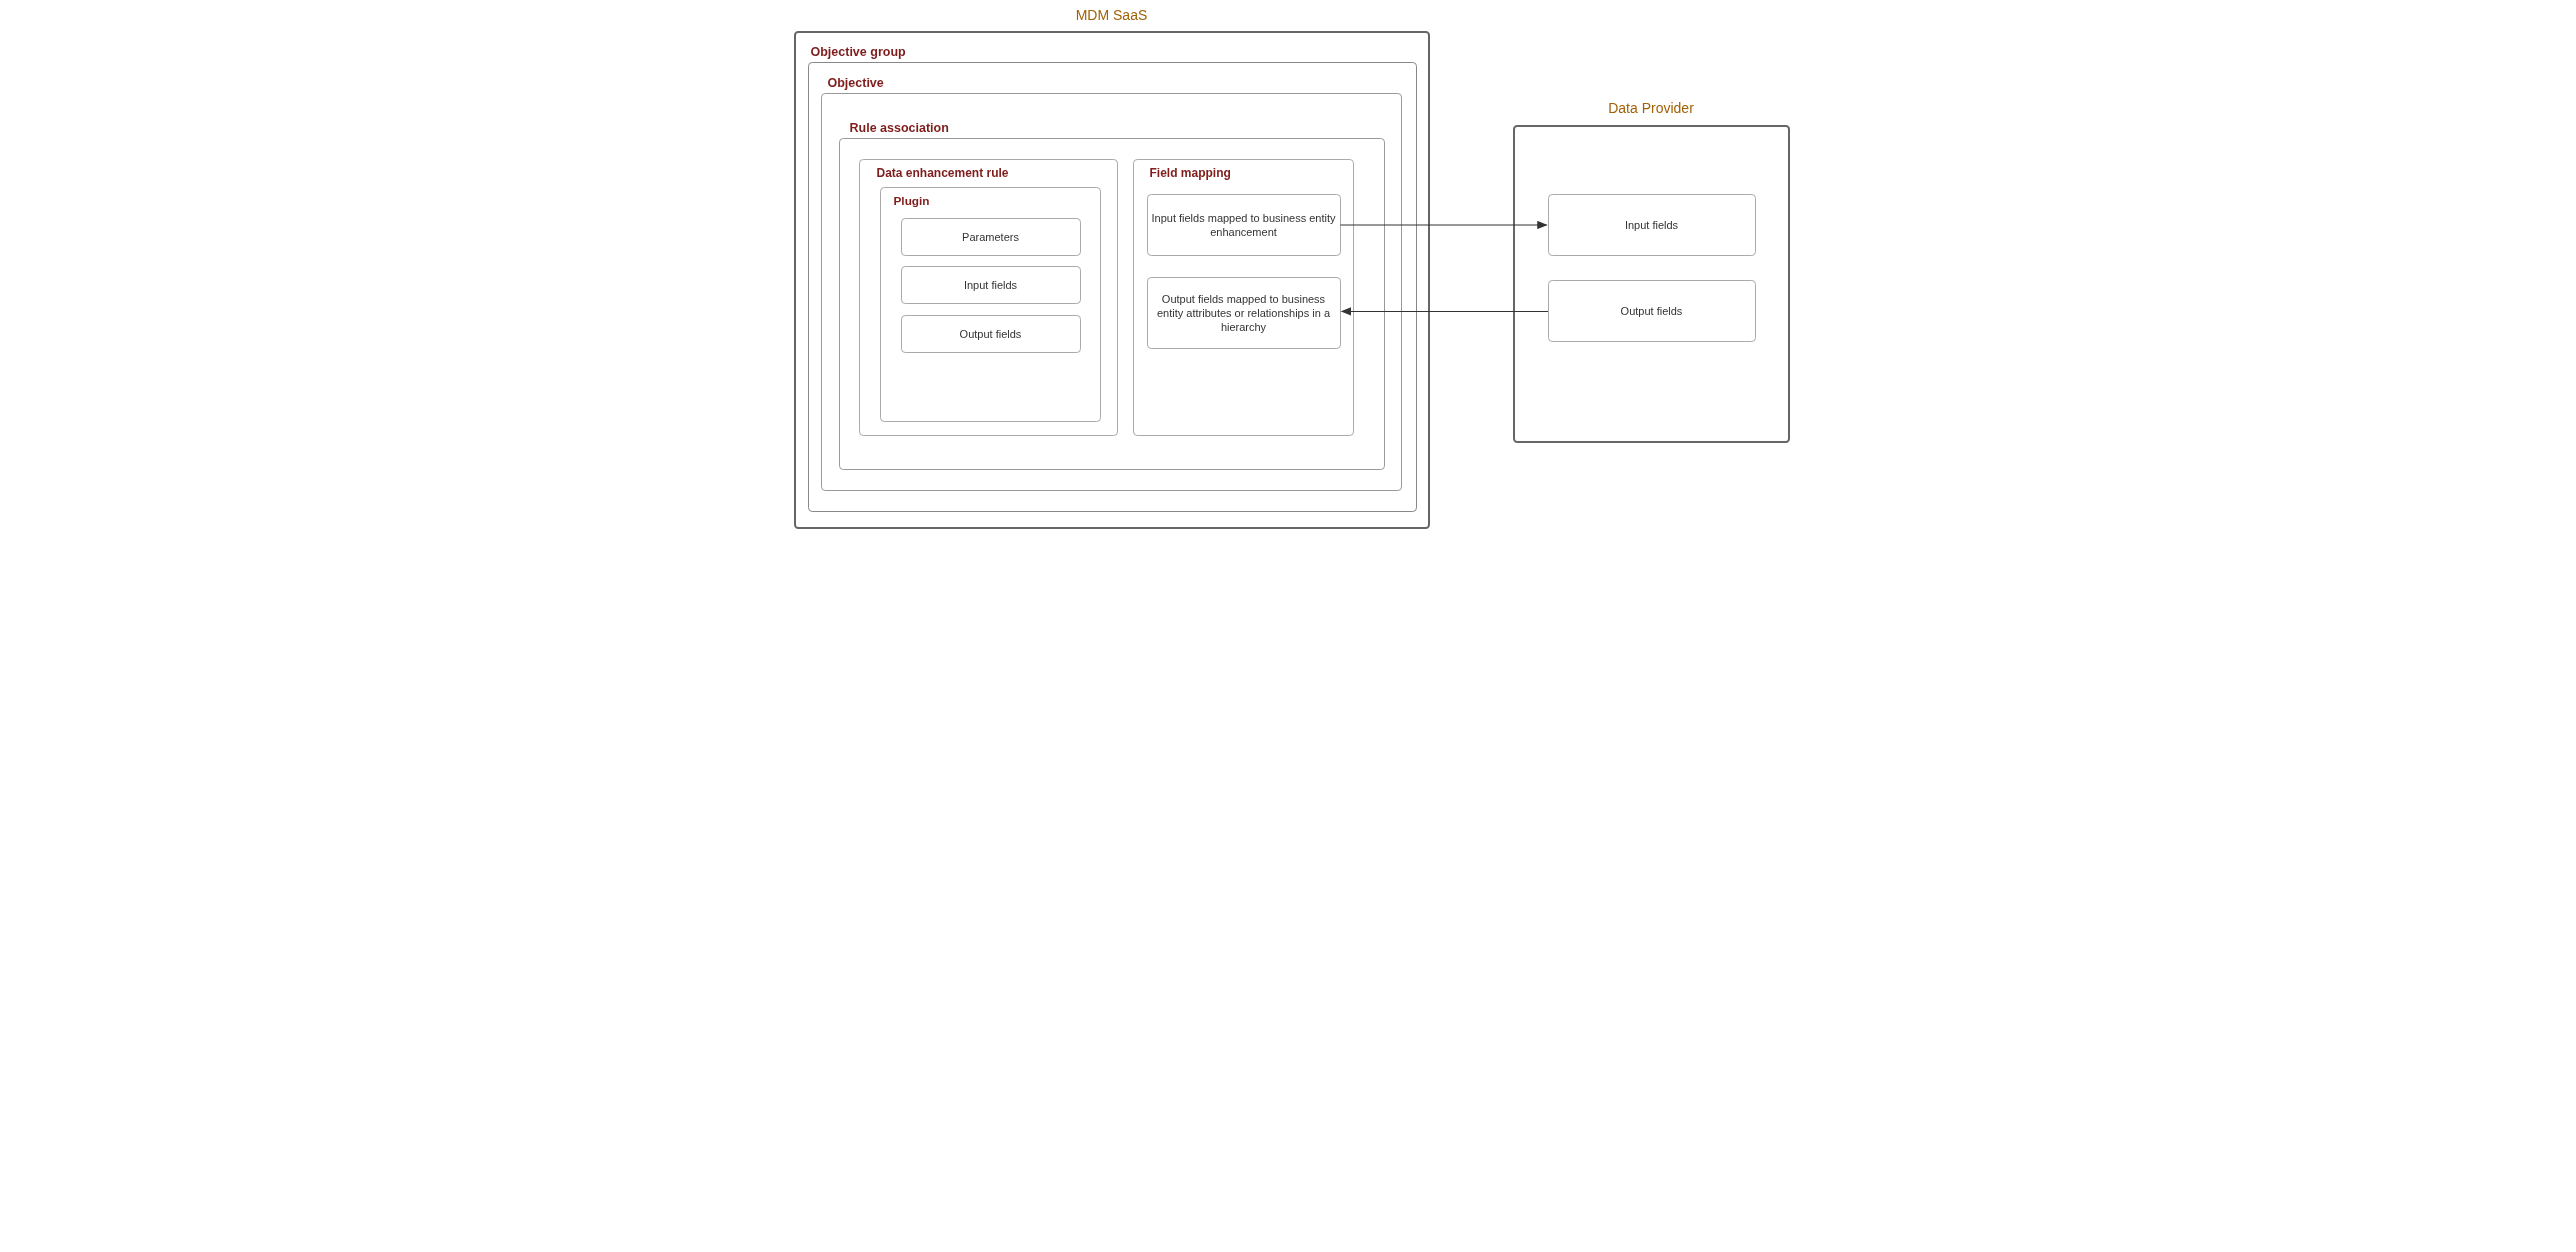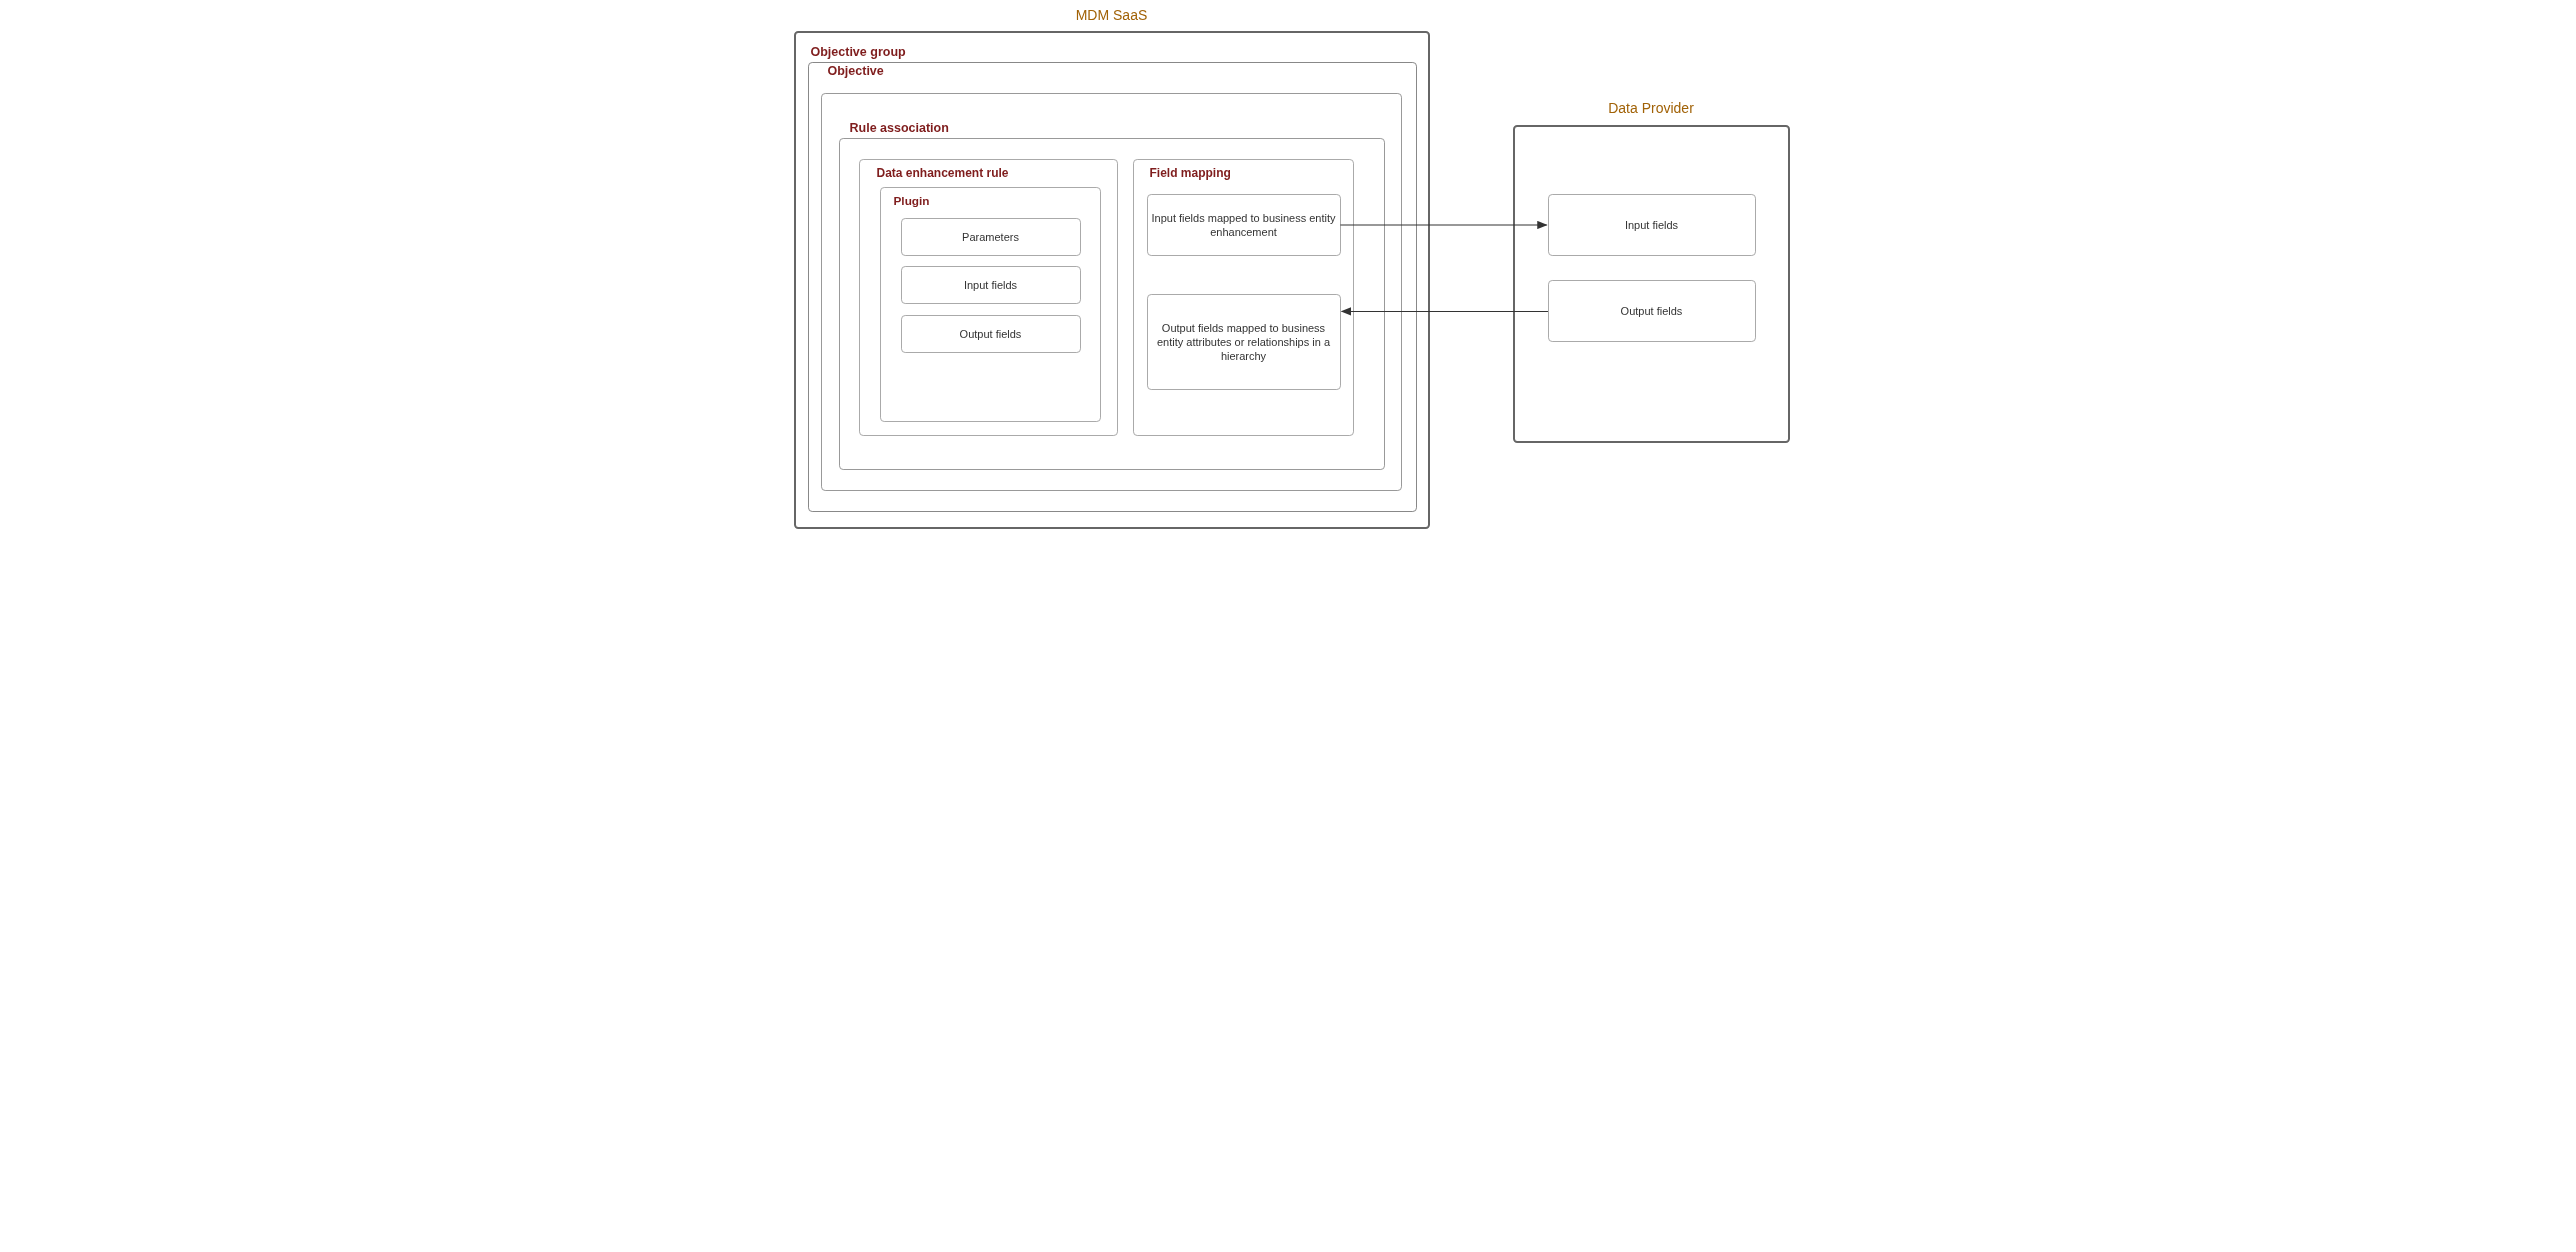--- a/index.html
+++ b/index.html
@@ -64,21 +64,21 @@
 
 <div class="canvas">
 
   <div class="label-above" style="left:21px; top:7px; width:636px;">MDM SaaS</div>
 
   <div class="box box-thick" style="left:21px; top:31px; width:636px; height:498px;"></div>
 
   <div class="label-inside-top" style="left:38px; top:45px;">Objective group</div>
   <div class="box" style="left:35px; top:62px; width:609px; height:450px; border-color:#888;"></div>
 
-  <div class="label-inside-top" style="left:55px; top:64px;">Objective</div>
+  <div class="label-inside-top" style="left:55px; top:76px;">Objective</div>
   <div class="box" style="left:48px; top:93px; width:581px; height:398px; border-color:#999;"></div>
 
   <div class="label-inside-top" style="left:77px; top:121px;">Rule association</div>
   <div class="box" style="left:66px; top:138px; width:546px; height:332px; border-color:#999;"></div>
 
   <div class="box" style="left:86px; top:159px; width:259px; height:277px; border-color:#aaa;"></div>
   <div class="label-inside-top" style="left:104px; top:166px; font-size:12px;text-align:center;">Data enhancement rule</div>
 
   <div class="box" style="left:107px; top:187px; width:221px; height:235px; border-color:#aaa;"></div>
   <div class="label-inside-top" style="left:121px; top:194px; font-size:11.8px;">Plugin</div>
@@ -95,21 +95,21 @@
     <div class="label-center">Output fields</div>
   </div>
 
   <div class="box" style="left:360px; top:159px; width:221px; height:277px; border-color:#aaa;"></div>
   <div class="label-inside-top" style="left:377px; top:166px; font-size:12px;">Field mapping</div>
 
   <div class="box" style="left:374px; top:194px; width:194px; height:62px; border-color:#aaa;">
     <div class="label-center" style="font-size:11px; line-height:1.3;">Input fields mapped to business entity enhancement</div>
   </div>
 
-  <div class="box" style="left:374px; top:294px; width:194px; height:96px; border-color:#aaa;">
+  <div class="box" style="left:374px; top:277px; width:194px; height:72px; border-color:#aaa;">
     <div class="label-center" style="font-size:11px; line-height:1.3;">Output fields mapped to business entity attributes or relationships in a hierarchy</div>
   </div>
 
   <div class="label-above" style="left:740px; top:100px; width:277px;">Data Provider</div>
 
   <div class="box box-thick" style="left:740px; top:125px; width:277px; height:318px;"></div>
 
   <div class="box" style="left:775px; top:194px; width:208px; height:62px; border-color:#aaa;">
     <div class="label-center">Input fields</div>
   </div>

